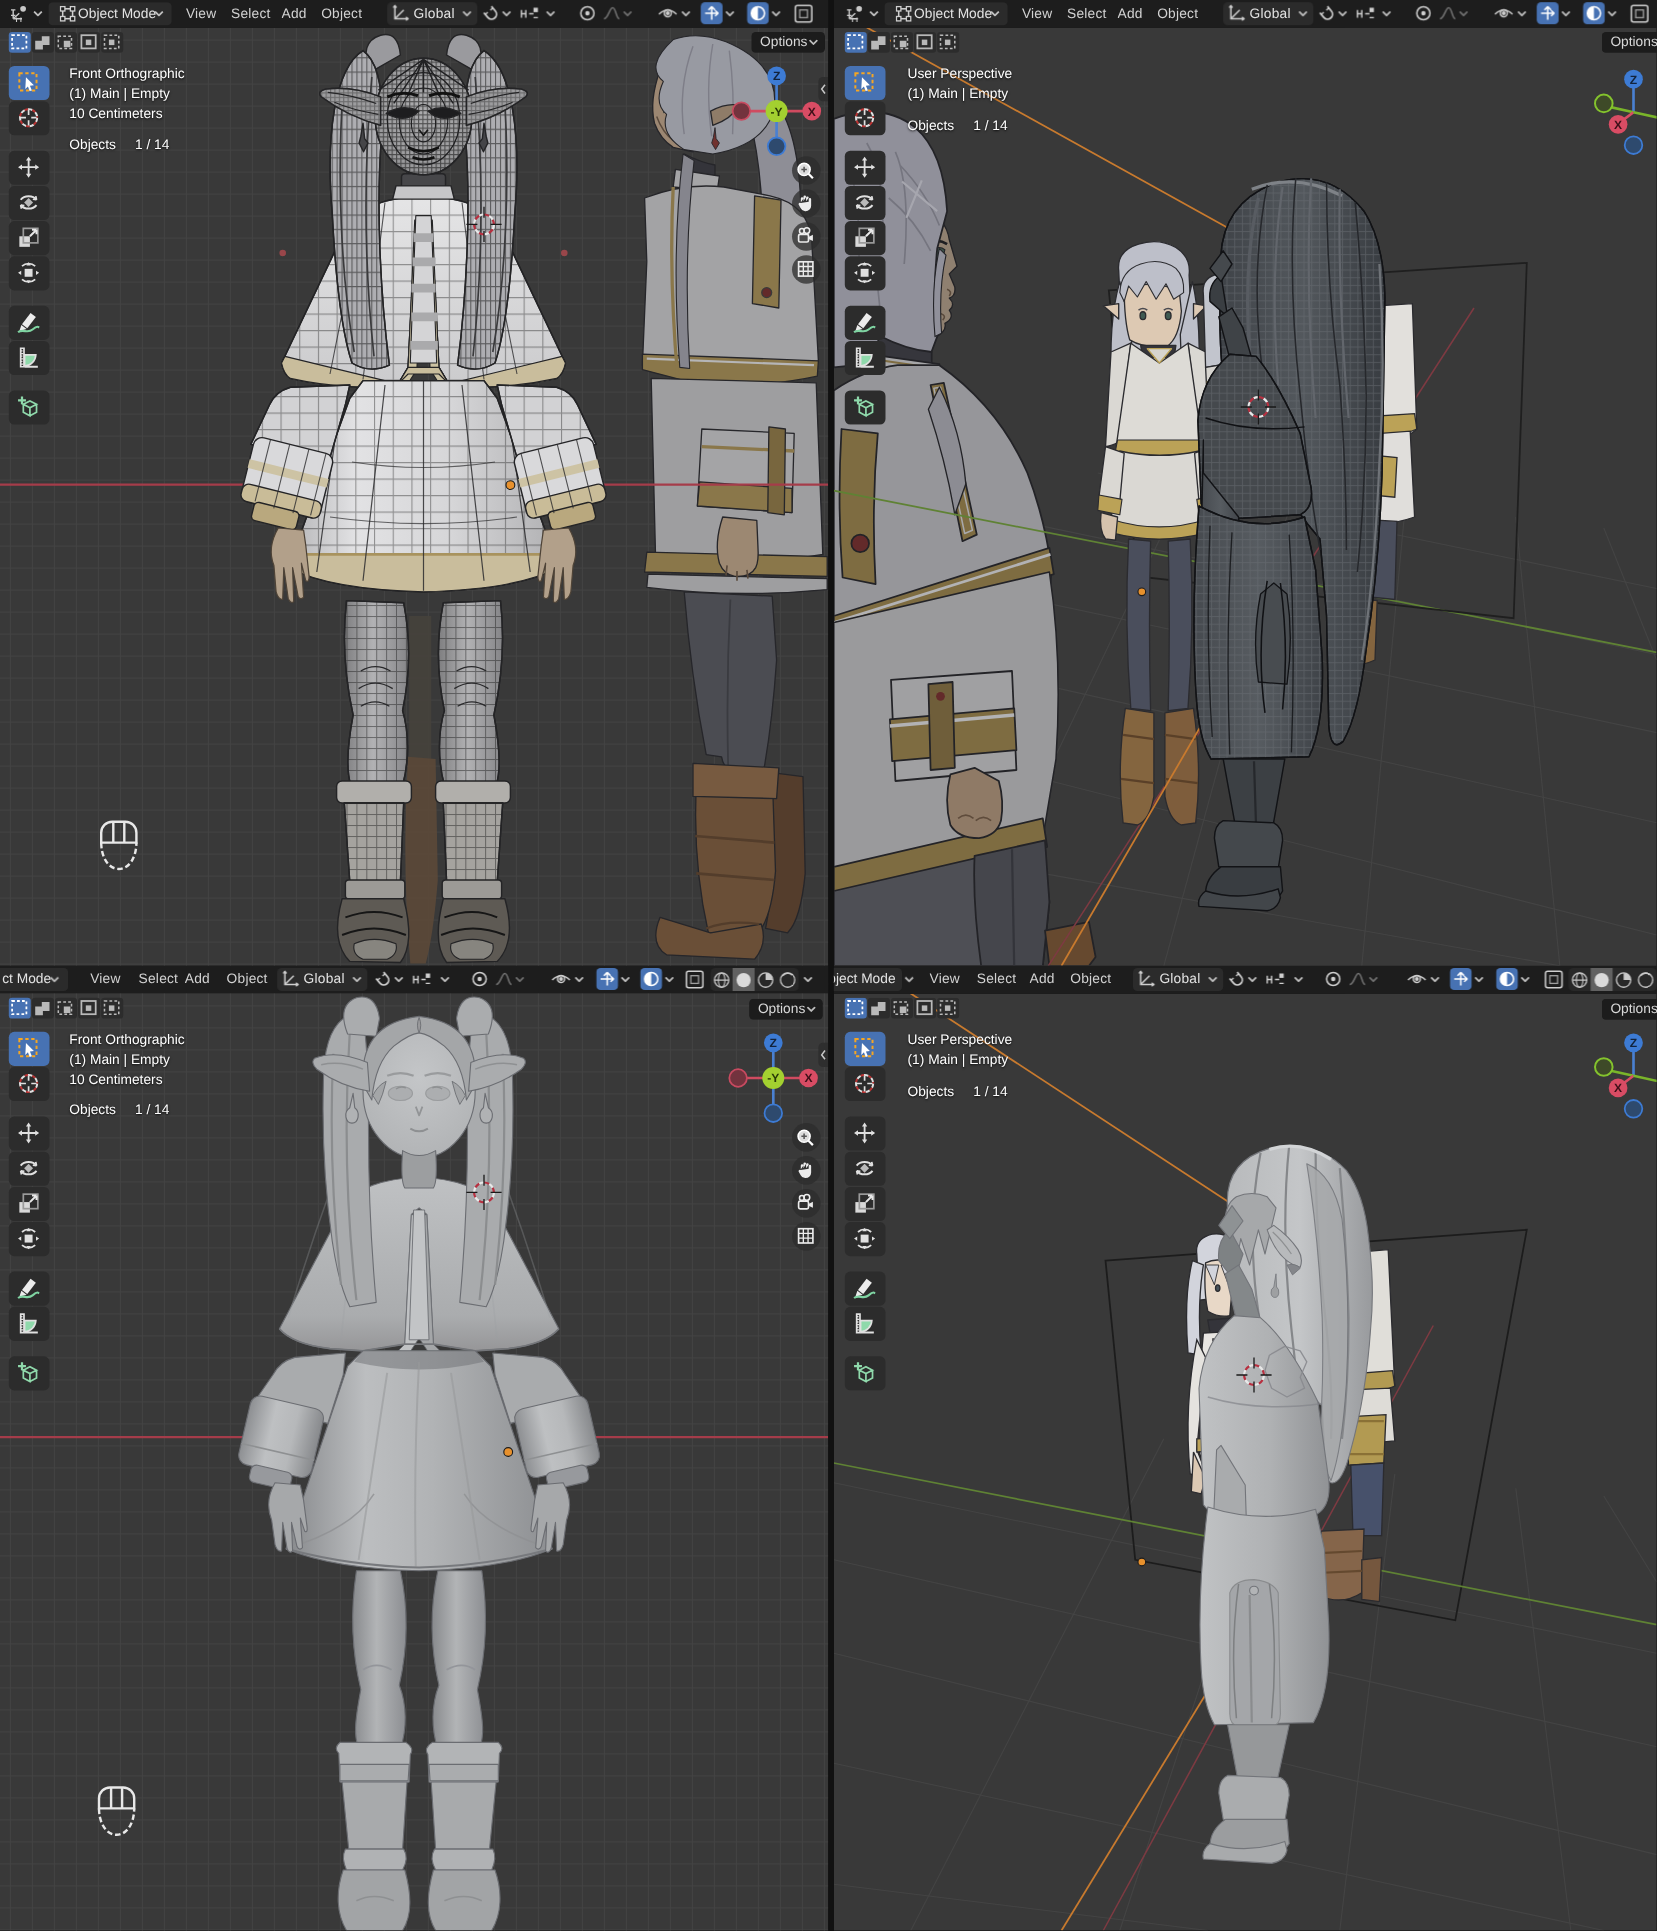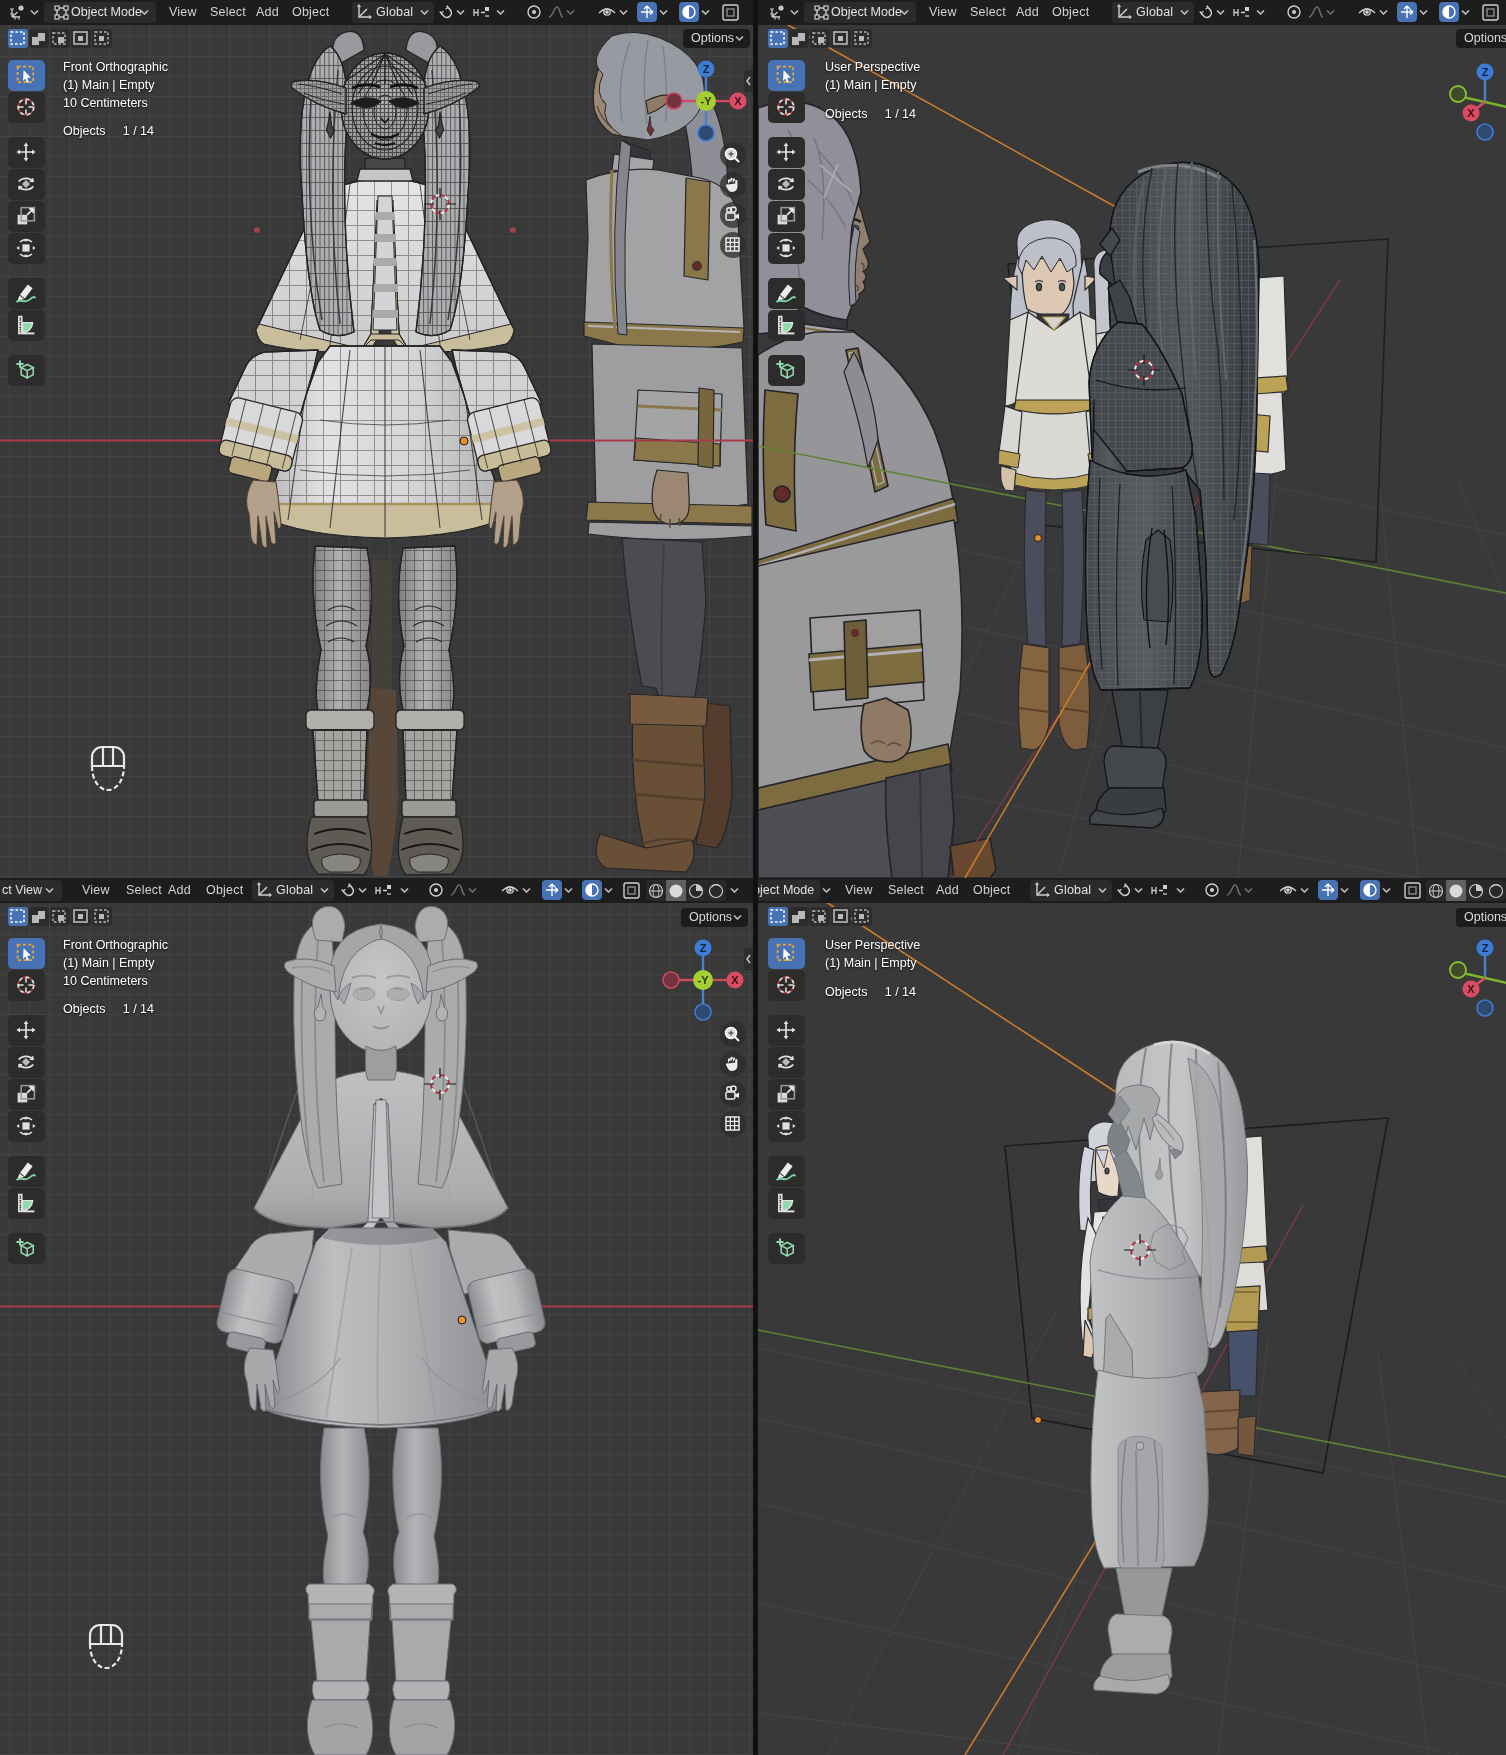--- a/index.html
+++ b/index.html
@@ -915,21 +915,21 @@
 </g>
 <circle cx="462" cy="442" r="4" fill="#e8912d" stroke="#1c1c1c" stroke-width="1"></circle>
         <g transform="translate(440,206)">
 <circle r="9" fill="none" stroke="#e8e8e8" stroke-width="2" stroke-dasharray="4.7 4.7"></circle>
 <circle r="9" fill="none" stroke="#b83040" stroke-width="2" stroke-dasharray="4.7 4.7" stroke-dashoffset="4.7"></circle>
 <path d="M0 -16 V-6 M0 6 V16 M-16 0 H-6 M6 0 H16" stroke="#1a1a1a" stroke-width="1.2"></path>
 </g>
       </svg>
       <div class="hdr">
         <div class="pill" style="left:-46px;width:108px">
-          <span style="position:absolute;left:48px">ct View</span>
+          <span style="position:absolute;left:48px">ct Mode</span>
         </div>
         <svg class="abs" style="left:45px;top:10px" width="9" height="5" viewBox="0 0 9 5">
           <path d="M1 0.5 L4.5 4 L8 0.5" stroke="#bdbdbd" stroke-width="1.6" fill="none"></path>
         </svg>
         <span class="menu" style="left:82px">View</span>
         <span class="menu" style="left:126px">Select</span>
         <span class="menu" style="left:168px">Add</span>
         <span class="menu" style="left:206px">Object</span>
         <div class="pill" style="left:252px;width:82px"></div>
         <svg class="abs" style="left:256px;top:4px" width="16" height="16" viewBox="0 0 16 16">

